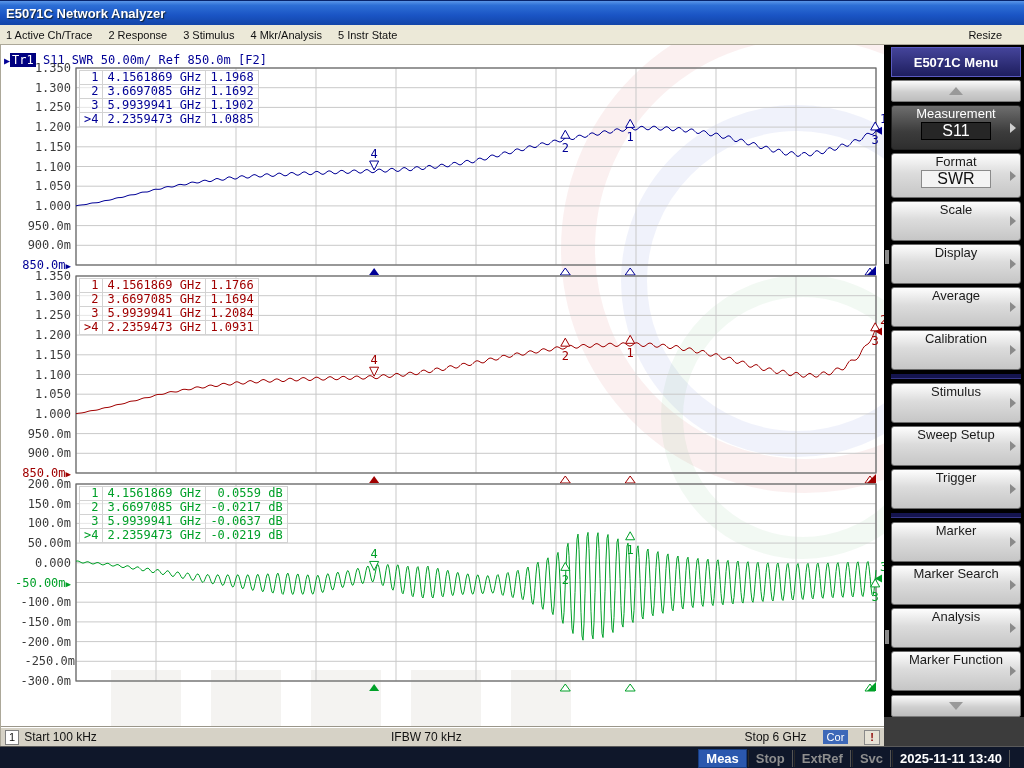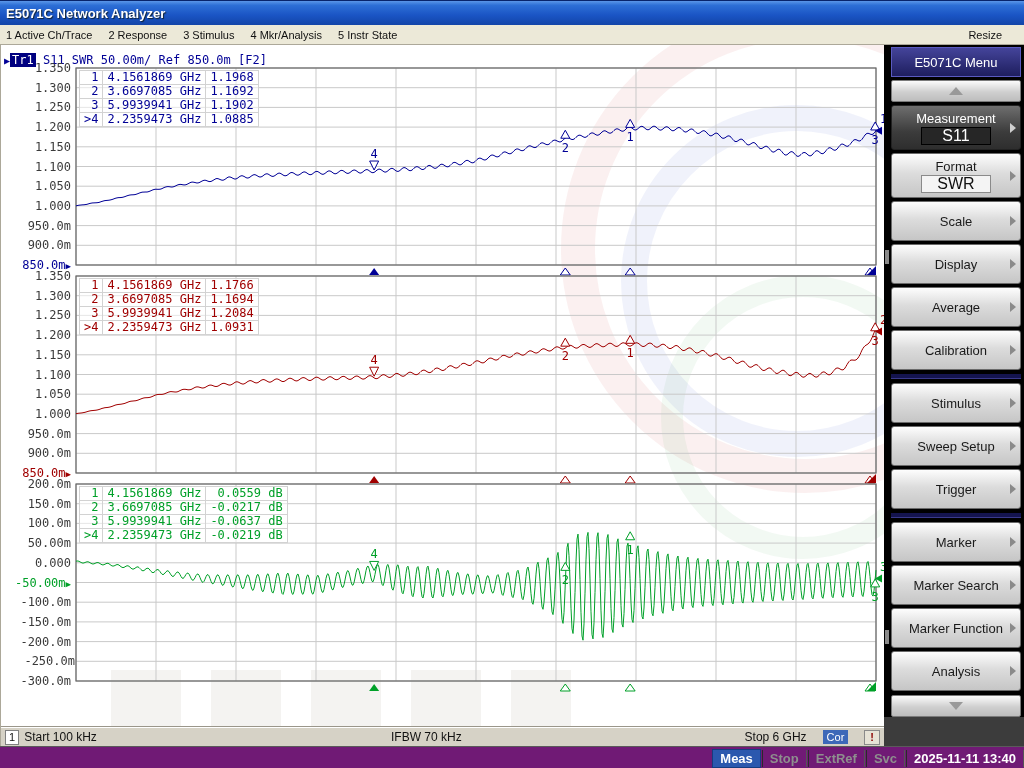--- a/index.html
+++ b/index.html
@@ -43,42 +43,42 @@
   #chanbox{border:1px solid #808080;background:#fff;font-size:11px;line-height:13px;padding:0 3px;margin-right:5px;}
   #ifbw{position:absolute;left:390px;}
   #statusbar{position:relative;}
   #sb-right{margin-left:auto;display:flex;align-items:center;gap:16px;}
   #corbox{background:#3D68B8;color:#fff;font-size:11px;line-height:14px;padding:0 4px;}
   #warnbox{background:#E6E2D6;border:1px solid #8a8a8a;color:#8B0000;font-weight:bold;font-size:11px;line-height:13px;padding:0 5px;}
   
   #sidebar{width:140px;background:#000;display:flex;flex-direction:column;padding:2px 3px 0 7px;box-sizing:border-box;position:relative;}
   #sidebar .scrollmark{position:absolute;left:1px;width:4px;height:14px;background:#8a8a8a;}
   #sbheader{height:28px;background:linear-gradient(180deg,#44449A,#1E1E5E);border:1px solid #5a5ac0;
-    color:#fff;font-weight:normal;font-size:13px;display:flex;align-items:center;justify-content:center;margin-bottom:2px;}
+    color:#fff;font-weight:bold;font-size:13px;display:flex;align-items:center;justify-content:center;margin-bottom:2px;}
   .sbarrowbtn{height:20px;margin:1px 0 3px 0;background:linear-gradient(180deg,#FBFBFB,#CFCFCF 55%,#BDBDBD);
     border:1px solid #7a7a7a;border-radius:2px;display:flex;align-items:center;justify-content:center;}
   .tri-up{width:0;height:0;border-left:7px solid transparent;border-right:7px solid transparent;border-bottom:8px solid #999;}
   .tri-down{width:0;height:0;border-left:7px solid transparent;border-right:7px solid transparent;border-top:8px solid #999;}
   .sbtn{position:relative;margin-bottom:3px;border:1px solid #6a6a6a;border-radius:3px;
     background:linear-gradient(180deg,#FDFDFD,#DCDCDC 45%,#C6C6C6);
-    color:#1a1a1a;font-size:13px;display:flex;flex-direction:column;align-items:center;justify-content:center;
+    color:#1a1a1a;font-size:13px;display:flex;flex-direction:column;align-items:center;
     height:40px;box-sizing:border-box;}
   .sbtn.twoline{height:45px;}
   .sbtn.active{background:linear-gradient(180deg,#6E6E6E,#3C3C3C 60%,#2E2E2E);color:#fff;border-color:#222;}
   .sbtn .chev{position:absolute;right:4px;top:50%;margin-top:-5px;width:0;height:0;
     border-top:5px solid transparent;border-bottom:5px solid transparent;border-left:6px solid #8a8a8a;}
   .sbtn.active .chev{border-left-color:#cfcfcf;}
   .sbtn .val{margin-top:1px;font-size:16px;border:1px solid #8a8a8a;padding:0 14px;line-height:16px;
     background:#F4F4F4;color:#111;min-width:40px;text-align:center;}
   .sbtn.active .val{background:#262626;color:#fff;border-color:#000;}
   .sbsep{height:4px;background:#14144E;border-top:1px solid #000;border-bottom:1px solid #3a3a8a;margin:1px 0 4px 0;}
   #sbfill{flex:1;background:#3C3C3C;margin:0 -3px 0 -7px;padding:0;}
   
-  #instbar{height:23px;background:#701a75;border-top:1px solid #5a5a5a;display:flex;align-items:center;
-    justify-content:flex-end;padding-right:0;box-sizing:border-box;}
+  #instbar{height:23px;background:#0f172a;border-top:1px solid #5a5a5a;display:flex;align-items:center;
+    justify-content:flex-end;padding-right:14px;box-sizing:border-box;}
   .iseg{font-size:13px;font-weight:bold;line-height:17px;padding:0 7px;margin-left:1px;
     border-left:1px solid #2a2a2a;border-right:1px solid #555;color:#8E8E8E;}
   .iseg.on{background:#2B58AE;color:#fff;border:1px solid #163c80;}
   .iseg.time{color:#fff;font-weight:bold;}
 </style>
 </head>
 <body>
 
 <div id="screen">
 
@@ -422,25 +422,25 @@
           <div class="sbsep"></div>
           <div class="sbtn">
             <div>Marker</div>
             <div class="chev"></div>
           </div>
           <div class="sbtn">
             <div>Marker Search</div>
             <div class="chev"></div>
           </div>
           <div class="sbtn">
+            <div>Analysis</div>
+            <div class="chev"></div>
+          </div>
+          <div class="sbtn">
             <div>Marker Function</div>
-            <div class="chev"></div>
-          </div>
-          <div class="sbtn">
-            <div>Analysis</div>
             <div class="chev"></div>
           </div>
         </div>
       <div class="sbarrowbtn" style="margin-bottom:0;">
           <div class="tri-down"></div>
         </div>
       <div id="sbfill"></div>
     </div>
   </div>
 

